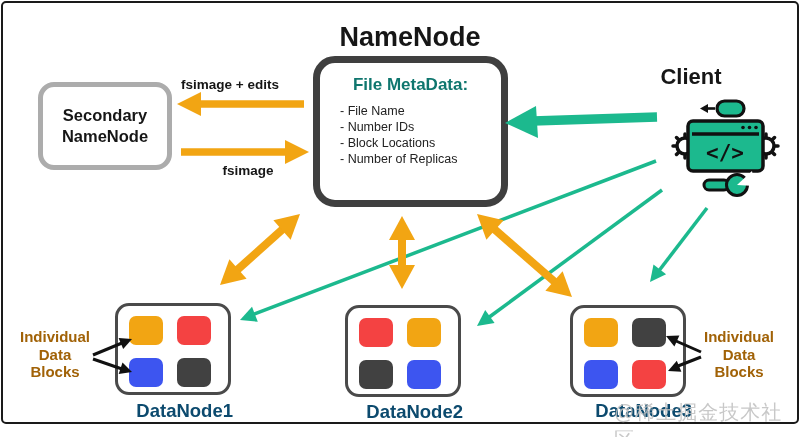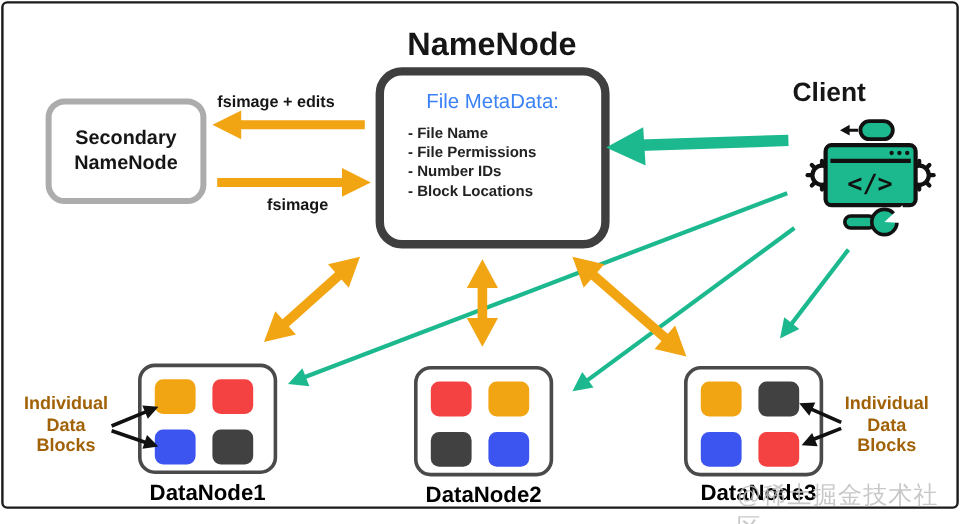--- a/index.html
+++ b/index.html
@@ -12,33 +12,33 @@
   .abs{position:absolute;}
   .pre{white-space:pre-line;}
   #frame{left:1px;top:1px;width:794px;height:419px;border:2px solid var(--ink);border-radius:5px;}
   #title{left:300px;top:22px;width:220px;text-align:center;font-size:27px;font-weight:bold;color:#161616;}
   #secbox{left:38px;top:82px;width:134px;height:88px;border:5px solid var(--graybd);
           border-radius:16px;box-sizing:border-box;background:#fff;
           display:flex;align-items:center;justify-content:center;
           font-size:16.5px;font-weight:bold;text-align:center;line-height:1.25;color:#161616;}
   #metabox{left:313px;top:56px;width:195px;height:151px;border:7px solid var(--boxbd);
            border-radius:22px;box-sizing:border-box;background:#fff;}
-  #metatitle{margin:12px 8px 0 8px;text-align:center;font-size:17px;font-weight:normal;color:#3b82f6;}
-  #metalist{margin:8px 0 0 20px;font-size:12.5px;font-weight:bold;line-height:16px;color:#222;}
+  #metatitle{margin:12px 8px 0 8px;text-align:center;font-size:17px;font-weight:bold;color:#0f766e;}
+  #metalist{margin:8px 0 0 20px;font-size:12.5px;font-weight:normal;line-height:16px;color:#222;}
   .edge-label{font-size:13.5px;font-weight:bold;text-align:center;color:#161616;}
   #lbl-fsedits{left:172px;top:77px;width:116px;}
   #lbl-fsimage{left:198px;top:163px;width:100px;}
   #client-label{left:650px;top:64px;width:82px;text-align:center;font-size:22px;font-weight:bold;color:#161616;}
   #client-icon{left:655px;top:93px;width:130px;height:115px;}
   .dn-box{width:116px;height:92px;border:3.5px solid var(--dnbd);border-radius:14px;
           box-sizing:border-box;background:#fff;}
   .block{position:absolute;width:34px;height:29px;border-radius:7px;background:#ccc;}
   .blk-tl{left:11px;top:10px;} .blk-tr{left:59px;top:10px;}
   .blk-bl{left:11px;top:52px;} .blk-br{left:59px;top:52px;}
-  .dn-label{width:120px;text-align:center;font-size:18.5px;font-weight:bold;color:#000000;}
+  .dn-label{width:120px;text-align:right;font-size:18.5px;font-weight:bold;color:#0c4a6e;}
   .idb{width:84px;text-align:center;font-size:15px;font-weight:bold;line-height:17.5px;color:#a16207;}
   #idb-left{left:13px;top:328px;}
   #idb-right{left:697px;top:328px;}
   #watermark{left:614px;top:399px;font-size:20px;color:#BFBFBF;opacity:.85;letter-spacing:1px;z-index:9;}
   #arrows{left:0;top:0;width:800px;height:437px;pointer-events:none;z-index:5;}
   .o-sh{stroke:var(--orange);} .o-hd{fill:var(--orange);}
   .t-sh{stroke:var(--teal);}   .t-hd{fill:var(--teal);}
   .k-sh{stroke:#111;}          .k-hd{fill:#111;}
 </style>
 </head>
@@ -52,23 +52,23 @@
 
   <div id="secbox" class="abs">
     <span class="pre">Secondary
 NameNode</span>
   </div>
 
   <div id="metabox" class="abs">
     <div id="metatitle">File MetaData:</div>
     <div id="metalist">
       <div>- File Name</div>
-      <div>- File Permissions</div>
       <div>- Number IDs</div>
       <div>- Block Locations</div>
+      <div>- Number of Replicas</div>
     </div>
   </div>
 
   <div id="lbl-fsedits" class="abs edge-label">fsimage + edits</div>
   <div id="lbl-fsimage" class="abs edge-label">fsimage</div>
 
   <div id="client-label" class="abs">Client</div>
 
   <svg id="client-icon" class="abs" viewBox="0 0 130 115">
     <g stroke="#111" stroke-width="3.5" stroke-linecap="round">

